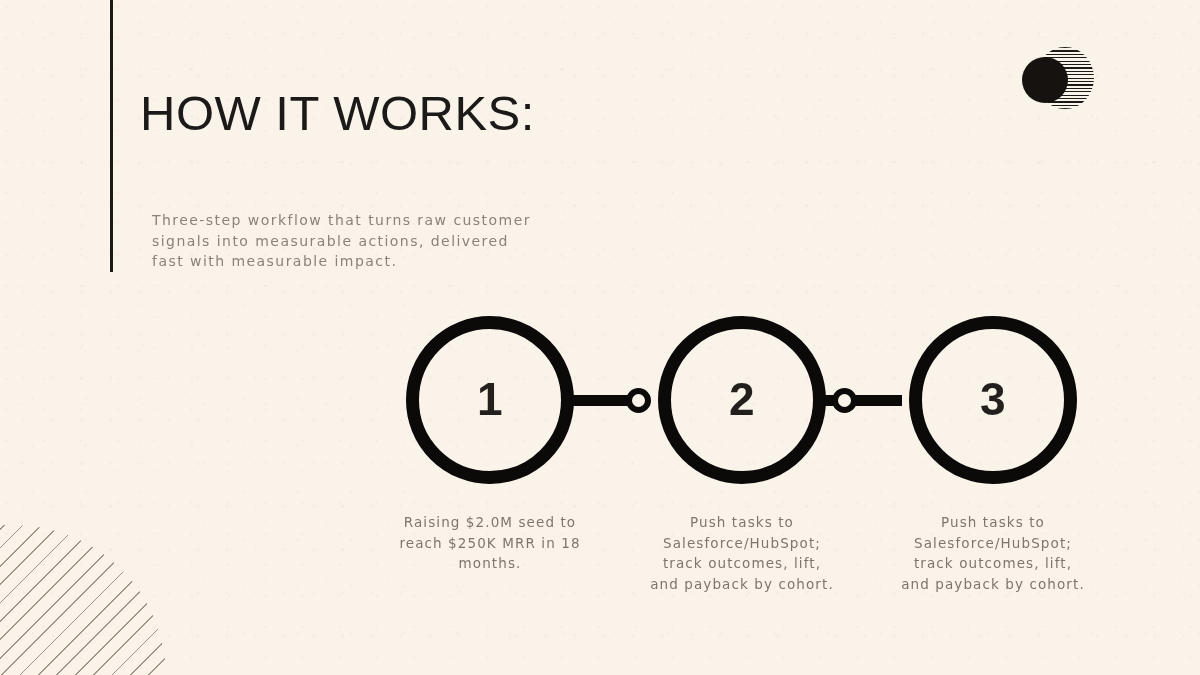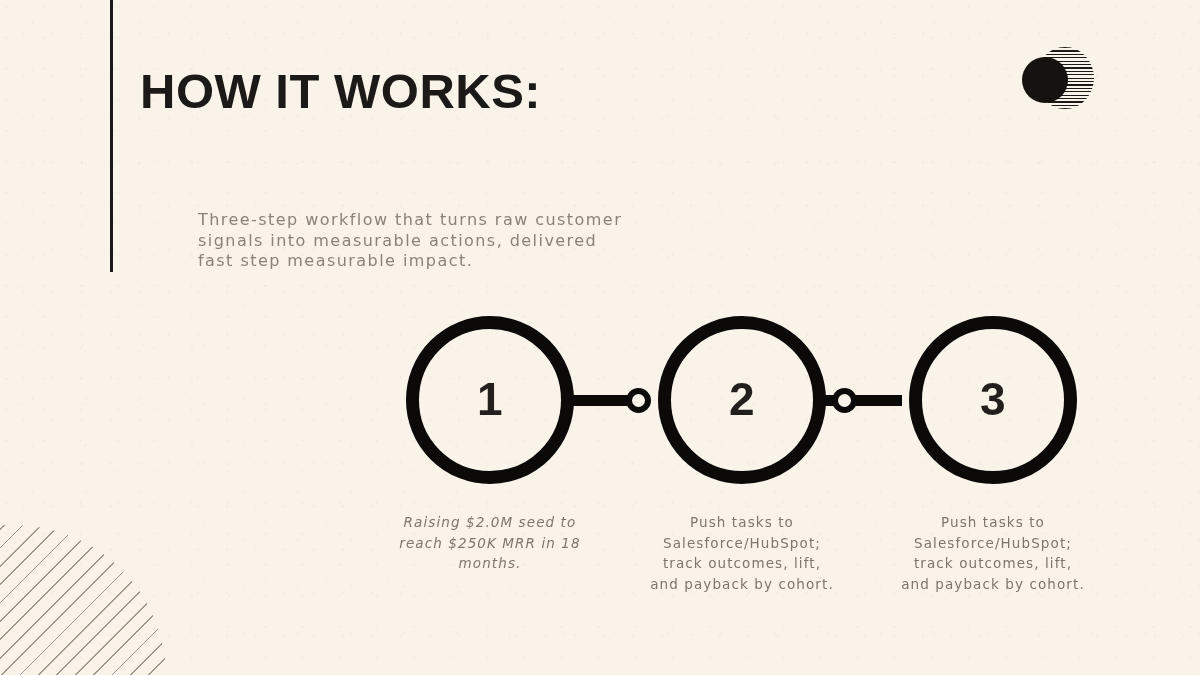--- a/index.html
+++ b/index.html
@@ -41,41 +41,41 @@
 
   
   .title-block {
     position: absolute;
     left: 140px;
     top: 64px;
     width: 640px;
   }
   .title-line {
     font-family: "Liberation Sans", sans-serif;
-    font-weight: bold;
+    font-weight: normal;
     font-size: 49px;
     line-height: 55px;
     letter-spacing: 0.5px;
     color: #1c1a18;
     text-transform: uppercase;
     white-space: nowrap;
+    margin-top: 22px;
   }
 
   
   .subtitle {
     position: absolute;
     left: 152px;
     top: 210px;
     width: 440px;
     font-family: "DejaVu Sans", sans-serif;
-    font-size: 16px;
+    font-size: 14px;
     line-height: 20.5px;
     letter-spacing: 1.45px;
     color: #8b827a;
-    margin-left: 46px;
   }
   .subtitle div { white-space: nowrap; }
 
   
   .flow {
     position: absolute;
     left: 0;
     top: 316px;
     width: 1200px;
     height: 170px;
@@ -140,21 +140,21 @@
     position: absolute;
     top: 0;
     width: 186px;
     text-align: center;
     font-family: "DejaVu Sans", sans-serif;
     font-size: 13.5px;
     line-height: 20.5px;
     letter-spacing: 1.1px;
     color: #7d766e;
   }
-  .cap-1 { left: 397px; font-style: italic; }
+  .cap-1 { left: 397px; }
   .cap-2 { left: 649px; }
   .cap-3 { left: 900px; }
 
   
   .deco-tr {
     position: absolute;
     left: 1022px;
     top: 47px;
     width: 62px;
     height: 62px;
@@ -206,21 +206,21 @@
 
   <div class="vrule"></div>
 
   <div class="title-block">
     <div class="title-line">HOW IT WORKS:</div>
   </div>
 
   <div class="subtitle">
     <div>Three-step workflow that turns raw customer</div>
     <div>signals into measurable actions, delivered</div>
-    <div>fast step measurable impact.</div>
+    <div>fast with measurable impact.</div>
   </div>
 
   <div class="flow">
     <div class="connector connector-1"></div>
     <div class="connector connector-2"></div>
 
     <div class="node node-1">
       <span class="node-num">1</span>
     </div>
     <div class="node node-2">

